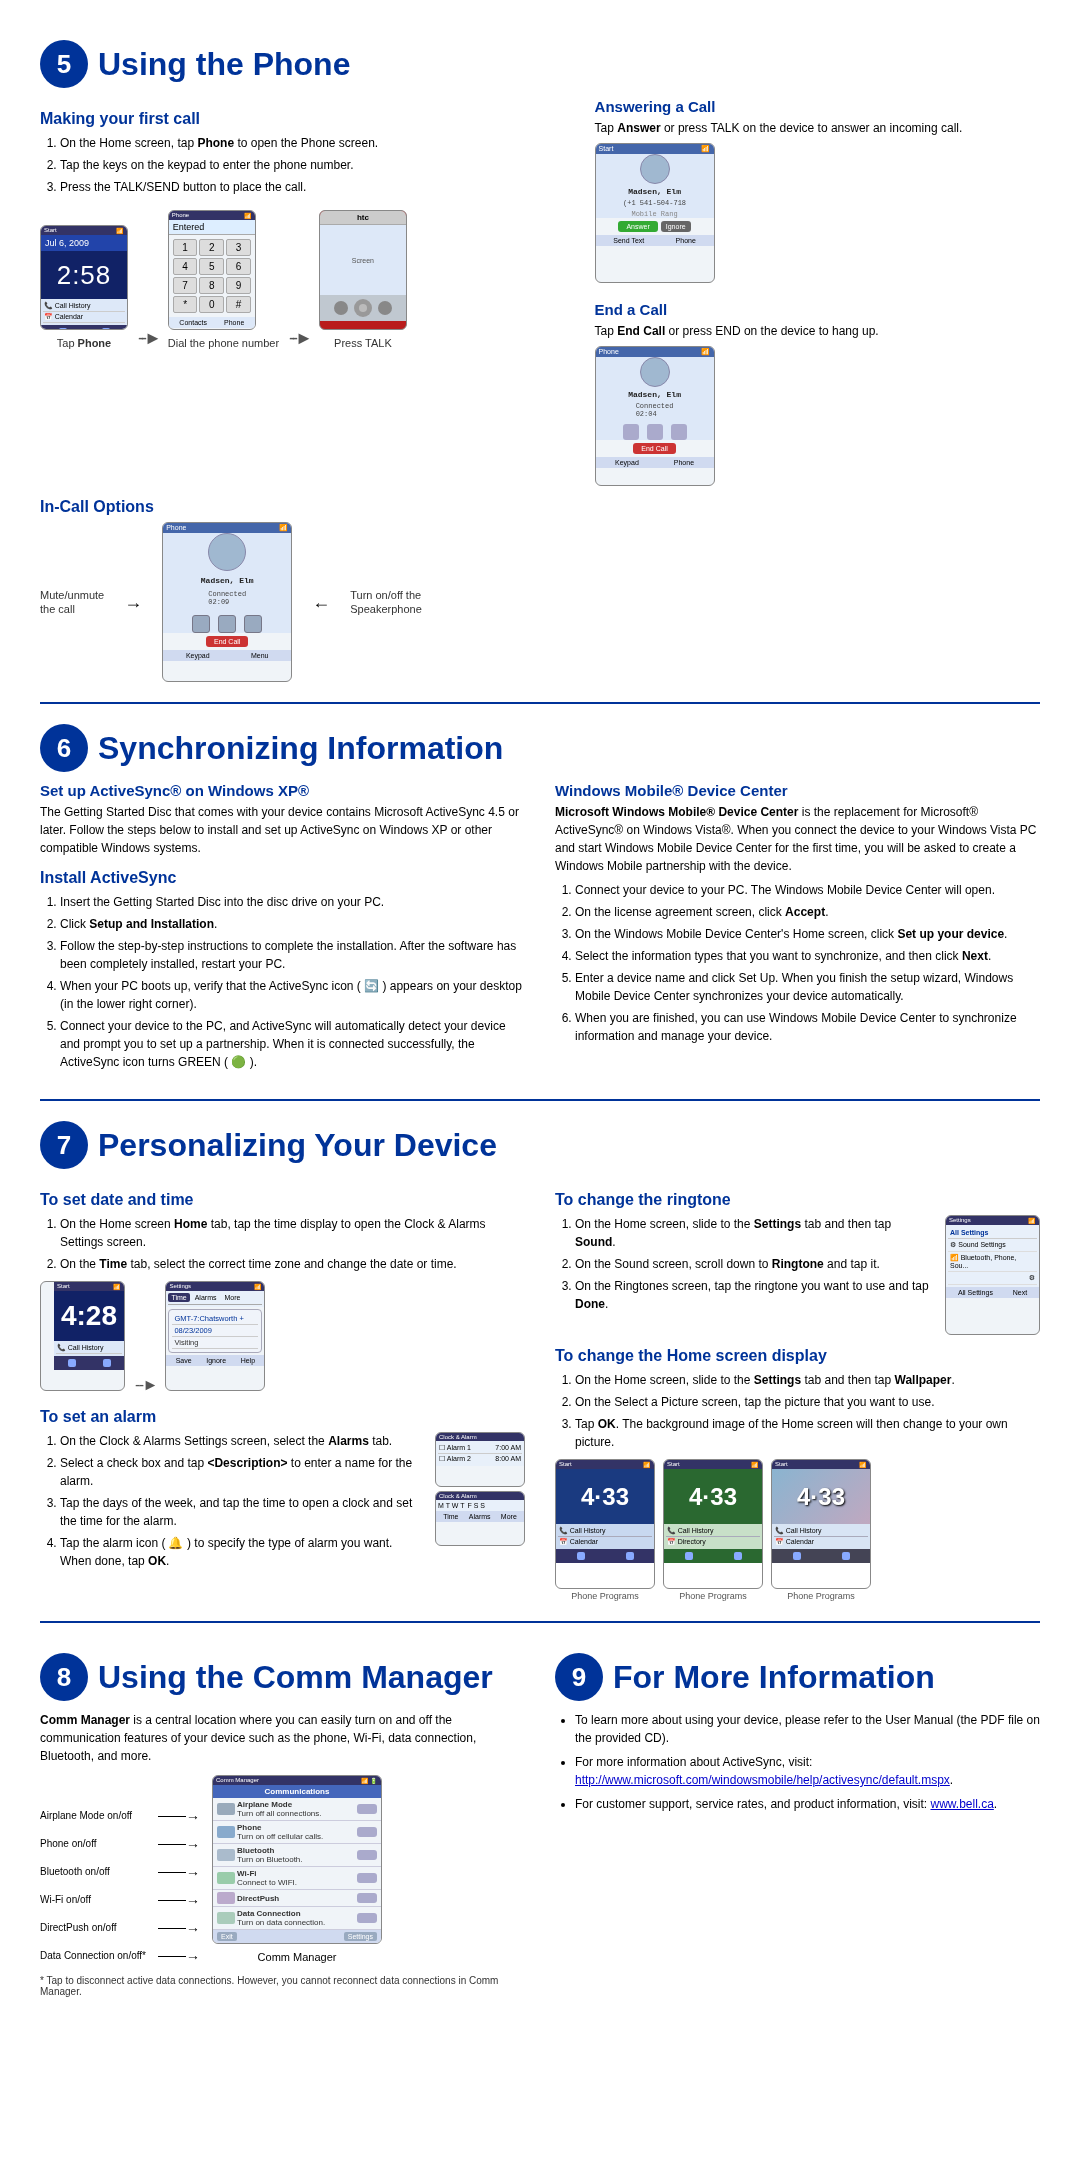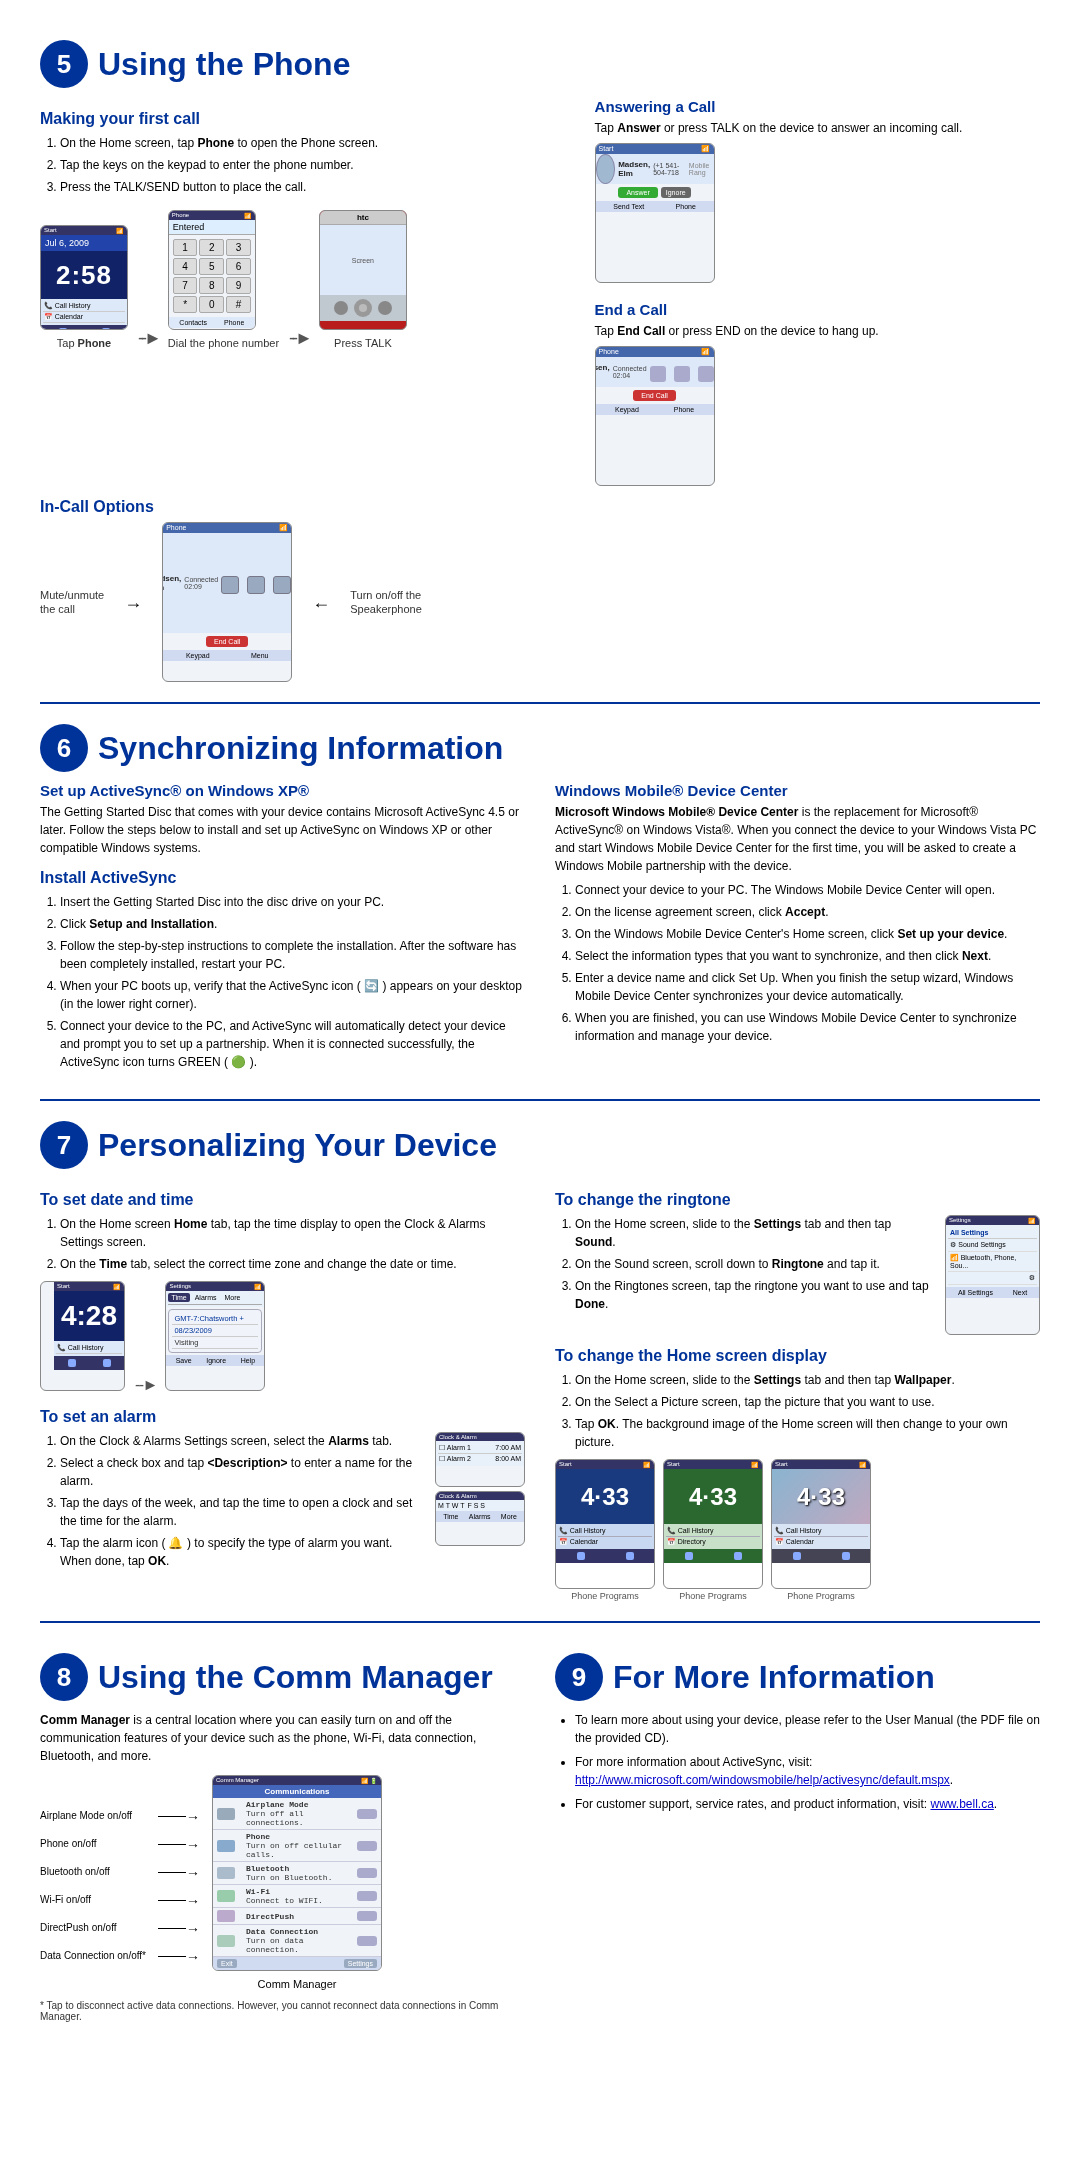--- a/index.html
+++ b/index.html
@@ -98,25 +98,26 @@
       background: #4466aa;
       color: #fff;
       font-size: 7px;
       padding: 1px 3px;
       display: flex;
       justify-content: space-between;
     }
     .call-screen-body {
       flex: 1;
       display: flex;
-      flex-direction: row;
+      flex-direction: column;
       align-items: center;
-      justify-content: flex-end;
+      justify-content: space-between;
       background: #dde8f8;
       gap: 3px;
+      font-family: Liberation Mono, monospace;
     }
     .call-avatar {
       width: 30px;
       height: 30px;
       border-radius: 50%;
       background: #a0b8d0;
       border: 1px solid #88a;
     }
     .call-name { font-size: 8px; font-weight: bold; color: #222; }
     .call-status { font-size: 7px; color: #444; }
@@ -188,24 +189,23 @@
       background: #4466bb;
       color: #fff;
       text-align: center;
       padding: 2px;
       font-size: 8px;
       font-weight: bold;
     }
     .comm-row {
       display: flex;
       align-items: center;
-      gap: 11px;
+      gap: 2px;
       padding: 2px 4px;
       border-bottom: 1px solid #ccd;
-      font-family: Liberation Mono, monospace;
     }
     .comm-icon {
       width: 18px;
       height: 12px;
       background: #ccc;
       border-radius: 2px;
       flex-shrink: 0;
     }
     .comm-text { font-size: 8px; color: #333; flex: 1; }
     .comm-toggle {
@@ -304,21 +304,21 @@
         <div class="device-row">
 
           <div>
             <div class="inline-phone" style="width:88px;height:105px;">
               <div class="home-top-bar">
                 <span>Start</span>
                   <span>📶</span>
               </div>
               <div style="background:#2244aa;padding:3px 4px;font-size:9px;color:#fff;">Jul 6, 2009</div>
               <div style="background:#112266;display:flex;align-items:center;justify-content:center;height:48px;">
-                <span style="font-size:26px;font-weight:bold;color:#fff;letter-spacing:1px;">2:58</span>
+                <span style="font-size:26px;font-weight:normal;color:#fff;letter-spacing:1px;">2:58</span>
               </div>
               <div style="background:#dde8f8;padding:2px;font-size:7px;">
                 <div style="border-bottom:1px solid #ccc;padding:1px;">📞 Call History</div>
                 <div style="border-bottom:1px solid #ccc;padding:1px;">📅 Calendar</div>
               </div>
               <div class="home-nav">
                 <div class="home-nav-dot"></div>
                 <div class="home-nav-dot"></div>
               </div>
             </div>

